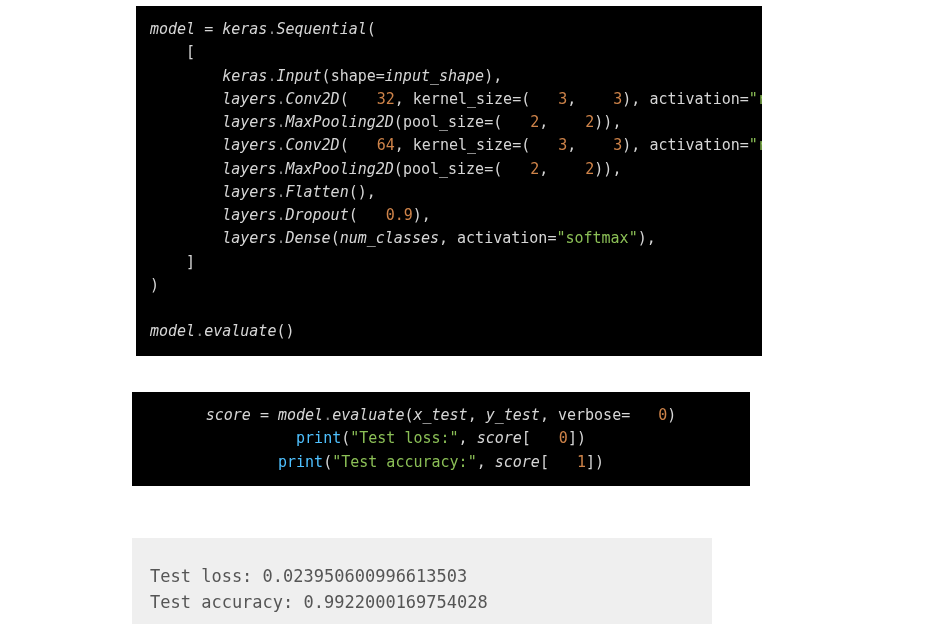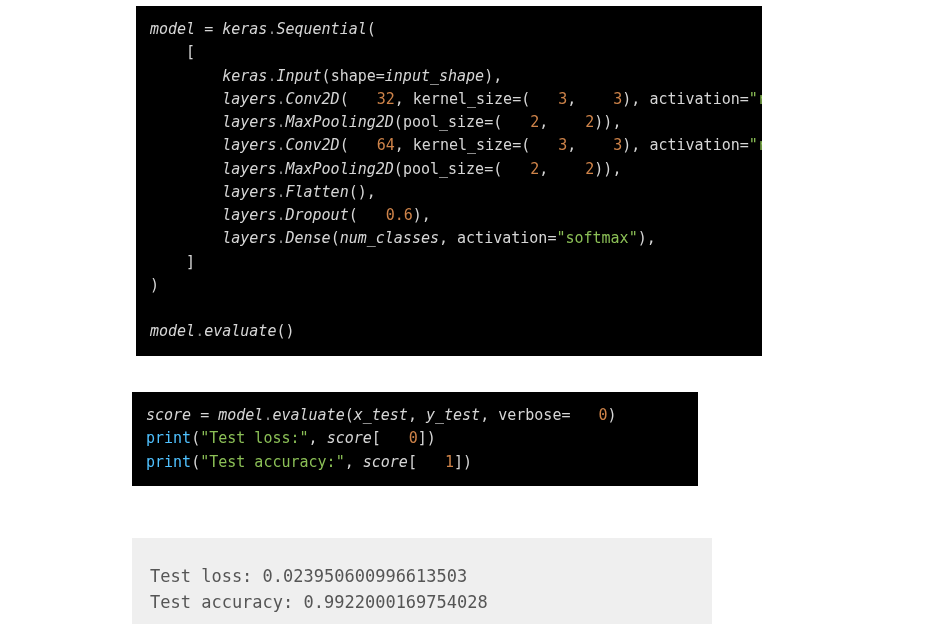--- a/index.html
+++ b/index.html
@@ -33,21 +33,22 @@
     .block1 {
       position: absolute;
       left: 136px;
       top: 6px;
       width: 626px;
     }
     .block2 {
       position: absolute;
       left: 132px;
       top: 392px;
-      width: 566px;
+      width: 618px;
+      text-align: center;
     }
     .block3 {
       position: absolute;
       left: 132px;
       top: 538px;
       width: 580px;
     }
     .tk-fn   { color: #4fc1ff; }  
     .tk-num  { color: #ce8349; margin-left: 28px; }  
     .tk-str  { color: #8bbf56; }  
@@ -61,21 +62,21 @@
 <body>
 
 <pre class="code-block-dark block1" id="cb1"><span><span class="tk-name">model </span><span class="tk-op">=</span><span class="tk-name"> keras</span><span class="tk-dot">.</span><span class="tk-name">Sequential</span><span class="tk-punc">(</span></span>
 <span><span class="tk-punc">    [</span></span>
 <span><span class="tk-name">        keras</span><span class="tk-dot">.</span><span class="tk-name">Input</span><span class="tk-punc">(</span><span class="tk-param">shape</span><span class="tk-op">=</span><span class="tk-name">input_shape</span><span class="tk-punc">),</span></span>
 <span><span class="tk-name">        layers</span><span class="tk-dot">.</span><span class="tk-name">Conv2D</span><span class="tk-punc">(</span><span class="tk-num">32</span><span class="tk-punc">, </span><span class="tk-param">kernel_size</span><span class="tk-op">=</span><span class="tk-punc">(</span><span class="tk-num">3</span><span class="tk-punc">, </span><span class="tk-num">3</span><span class="tk-punc">), </span><span class="tk-param">activation</span><span class="tk-op">=</span><span class="tk-str">"relu"</span><span class="tk-punc">),</span></span>
 <span><span class="tk-name">        layers</span><span class="tk-dot">.</span><span class="tk-name">MaxPooling2D</span><span class="tk-punc">(</span><span class="tk-param">pool_size</span><span class="tk-op">=</span><span class="tk-punc">(</span><span class="tk-num">2</span><span class="tk-punc">, </span><span class="tk-num">2</span><span class="tk-punc">)),</span></span>
 <span><span class="tk-name">        layers</span><span class="tk-dot">.</span><span class="tk-name">Conv2D</span><span class="tk-punc">(</span><span class="tk-num">64</span><span class="tk-punc">, </span><span class="tk-param">kernel_size</span><span class="tk-op">=</span><span class="tk-punc">(</span><span class="tk-num">3</span><span class="tk-punc">, </span><span class="tk-num">3</span><span class="tk-punc">), </span><span class="tk-param">activation</span><span class="tk-op">=</span><span class="tk-str">"relu"</span><span class="tk-punc">),</span></span>
 <span><span class="tk-name">        layers</span><span class="tk-dot">.</span><span class="tk-name">MaxPooling2D</span><span class="tk-punc">(</span><span class="tk-param">pool_size</span><span class="tk-op">=</span><span class="tk-punc">(</span><span class="tk-num">2</span><span class="tk-punc">, </span><span class="tk-num">2</span><span class="tk-punc">)),</span></span>
 <span><span class="tk-name">        layers</span><span class="tk-dot">.</span><span class="tk-name">Flatten</span><span class="tk-punc">(),</span></span>
-<span><span class="tk-name">        layers</span><span class="tk-dot">.</span><span class="tk-name">Dropout</span><span class="tk-punc">(</span><span class="tk-num">0.6</span><span class="tk-punc">),</span></span>
+<span><span class="tk-name">        layers</span><span class="tk-dot">.</span><span class="tk-name">Dropout</span><span class="tk-punc">(</span><span class="tk-num">0.9</span><span class="tk-punc">),</span></span>
 <span><span class="tk-name">        layers</span><span class="tk-dot">.</span><span class="tk-name">Dense</span><span class="tk-punc">(</span><span class="tk-name">num_classes</span><span class="tk-punc">, </span><span class="tk-param">activation</span><span class="tk-op">=</span><span class="tk-str">"softmax"</span><span class="tk-punc">),</span></span>
 <span><span class="tk-punc">    ]</span></span>
 <span><span class="tk-punc">)</span></span>
 <span><span class="tk-punc"></span></span>
 <span><span class="tk-name">model</span><span class="tk-dot">.</span><span class="tk-name">evaluate</span><span class="tk-punc">()</span></span></pre>
 
 <pre class="code-block-dark block2" id="cb2"><span><span class="tk-name">score </span><span class="tk-op">=</span><span class="tk-name"> model</span><span class="tk-dot">.</span><span class="tk-name">evaluate</span><span class="tk-punc">(</span><span class="tk-name">x_test</span><span class="tk-punc">, </span><span class="tk-name">y_test</span><span class="tk-punc">, </span><span class="tk-param">verbose</span><span class="tk-op">=</span><span class="tk-num">0</span><span class="tk-punc">)</span></span>
 <span><span class="tk-fn">print</span><span class="tk-punc">(</span><span class="tk-str">"Test loss:"</span><span class="tk-punc">, </span><span class="tk-name">score</span><span class="tk-punc">[</span><span class="tk-num">0</span><span class="tk-punc">])</span></span>
 <span><span class="tk-fn">print</span><span class="tk-punc">(</span><span class="tk-str">"Test accuracy:"</span><span class="tk-punc">, </span><span class="tk-name">score</span><span class="tk-punc">[</span><span class="tk-num">1</span><span class="tk-punc">])</span></span></pre>
 

